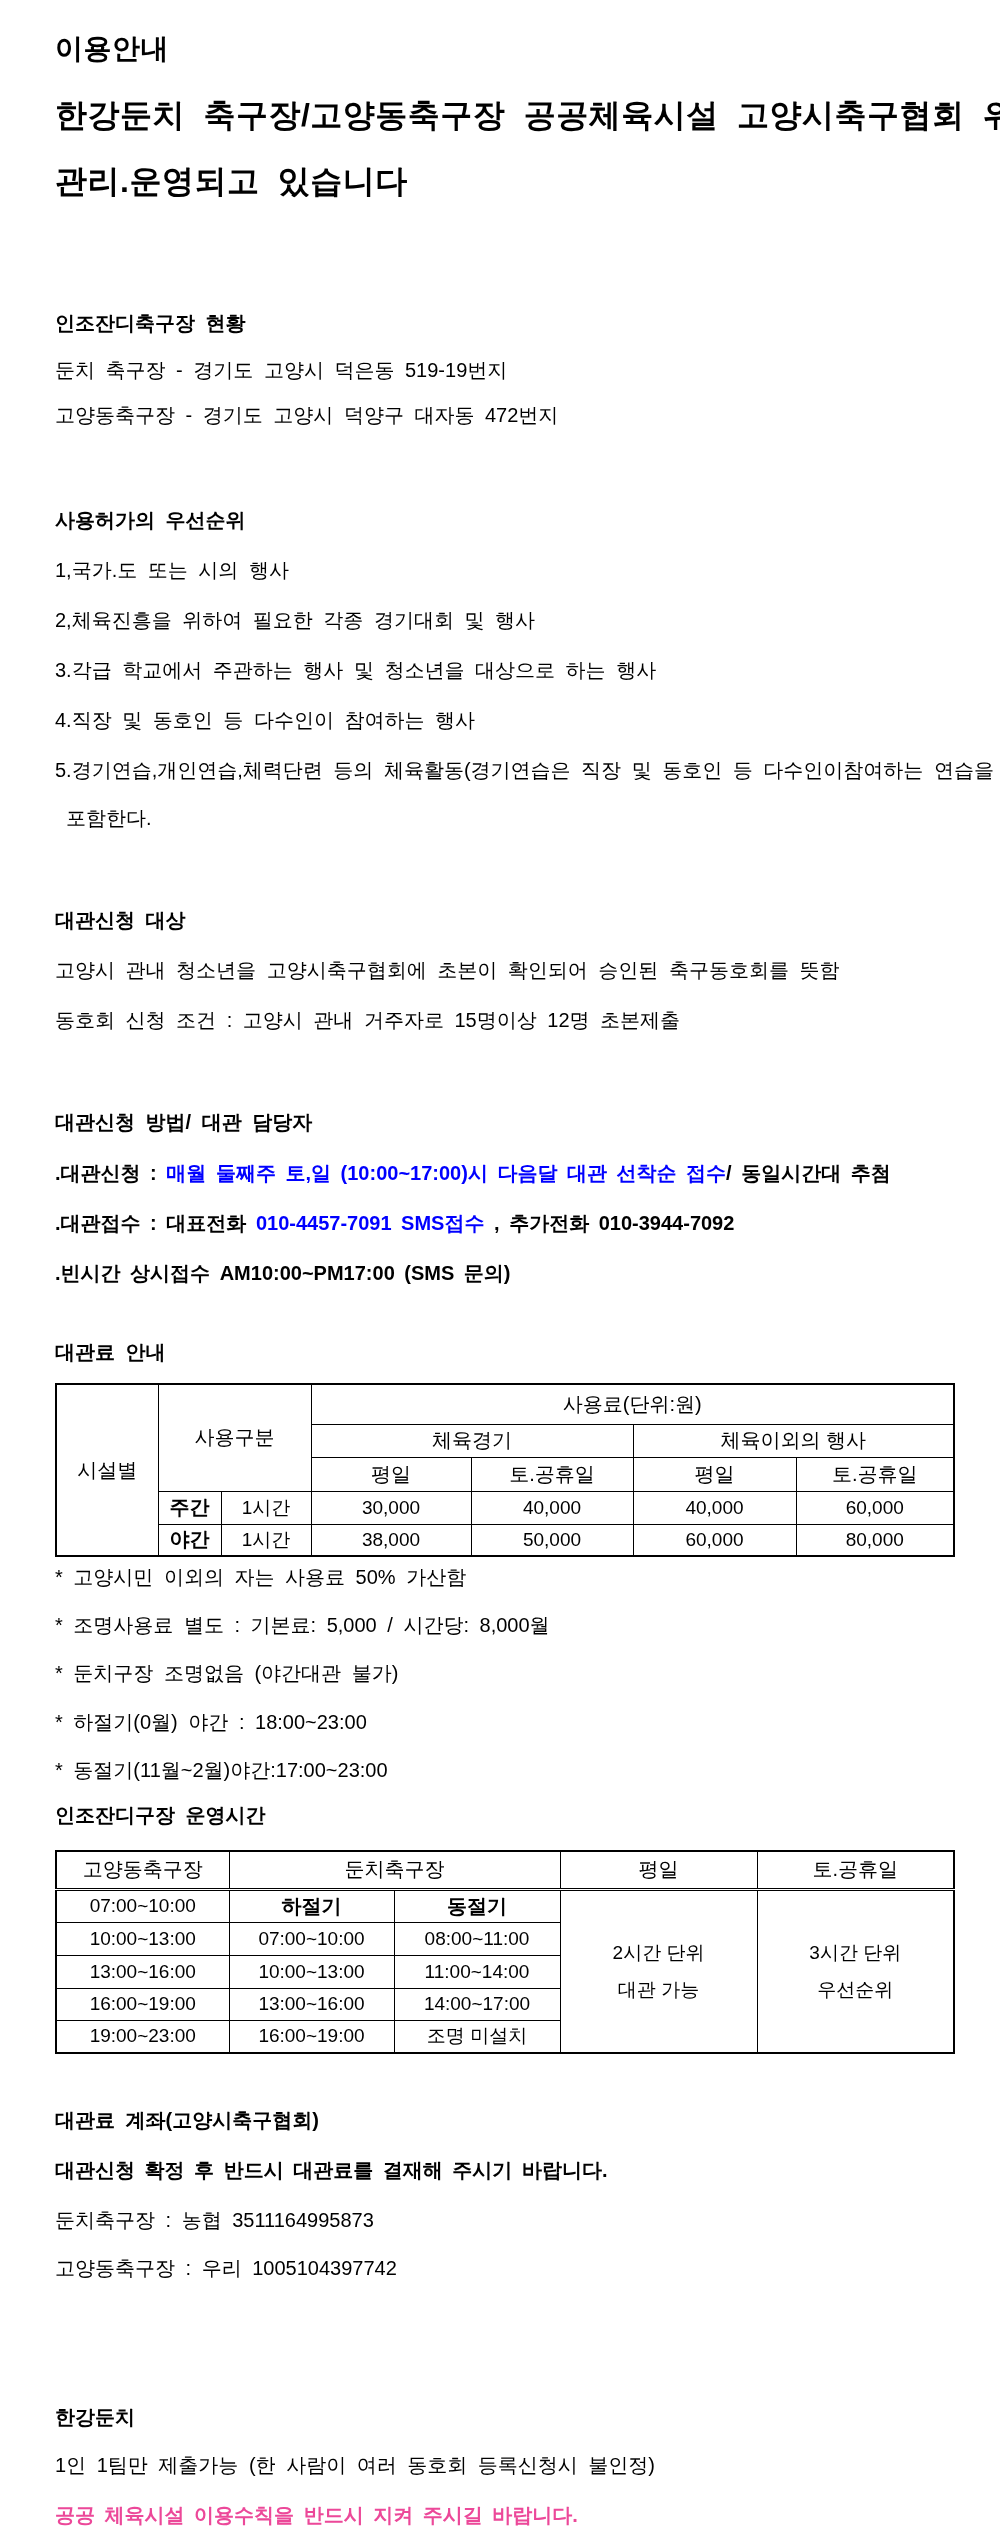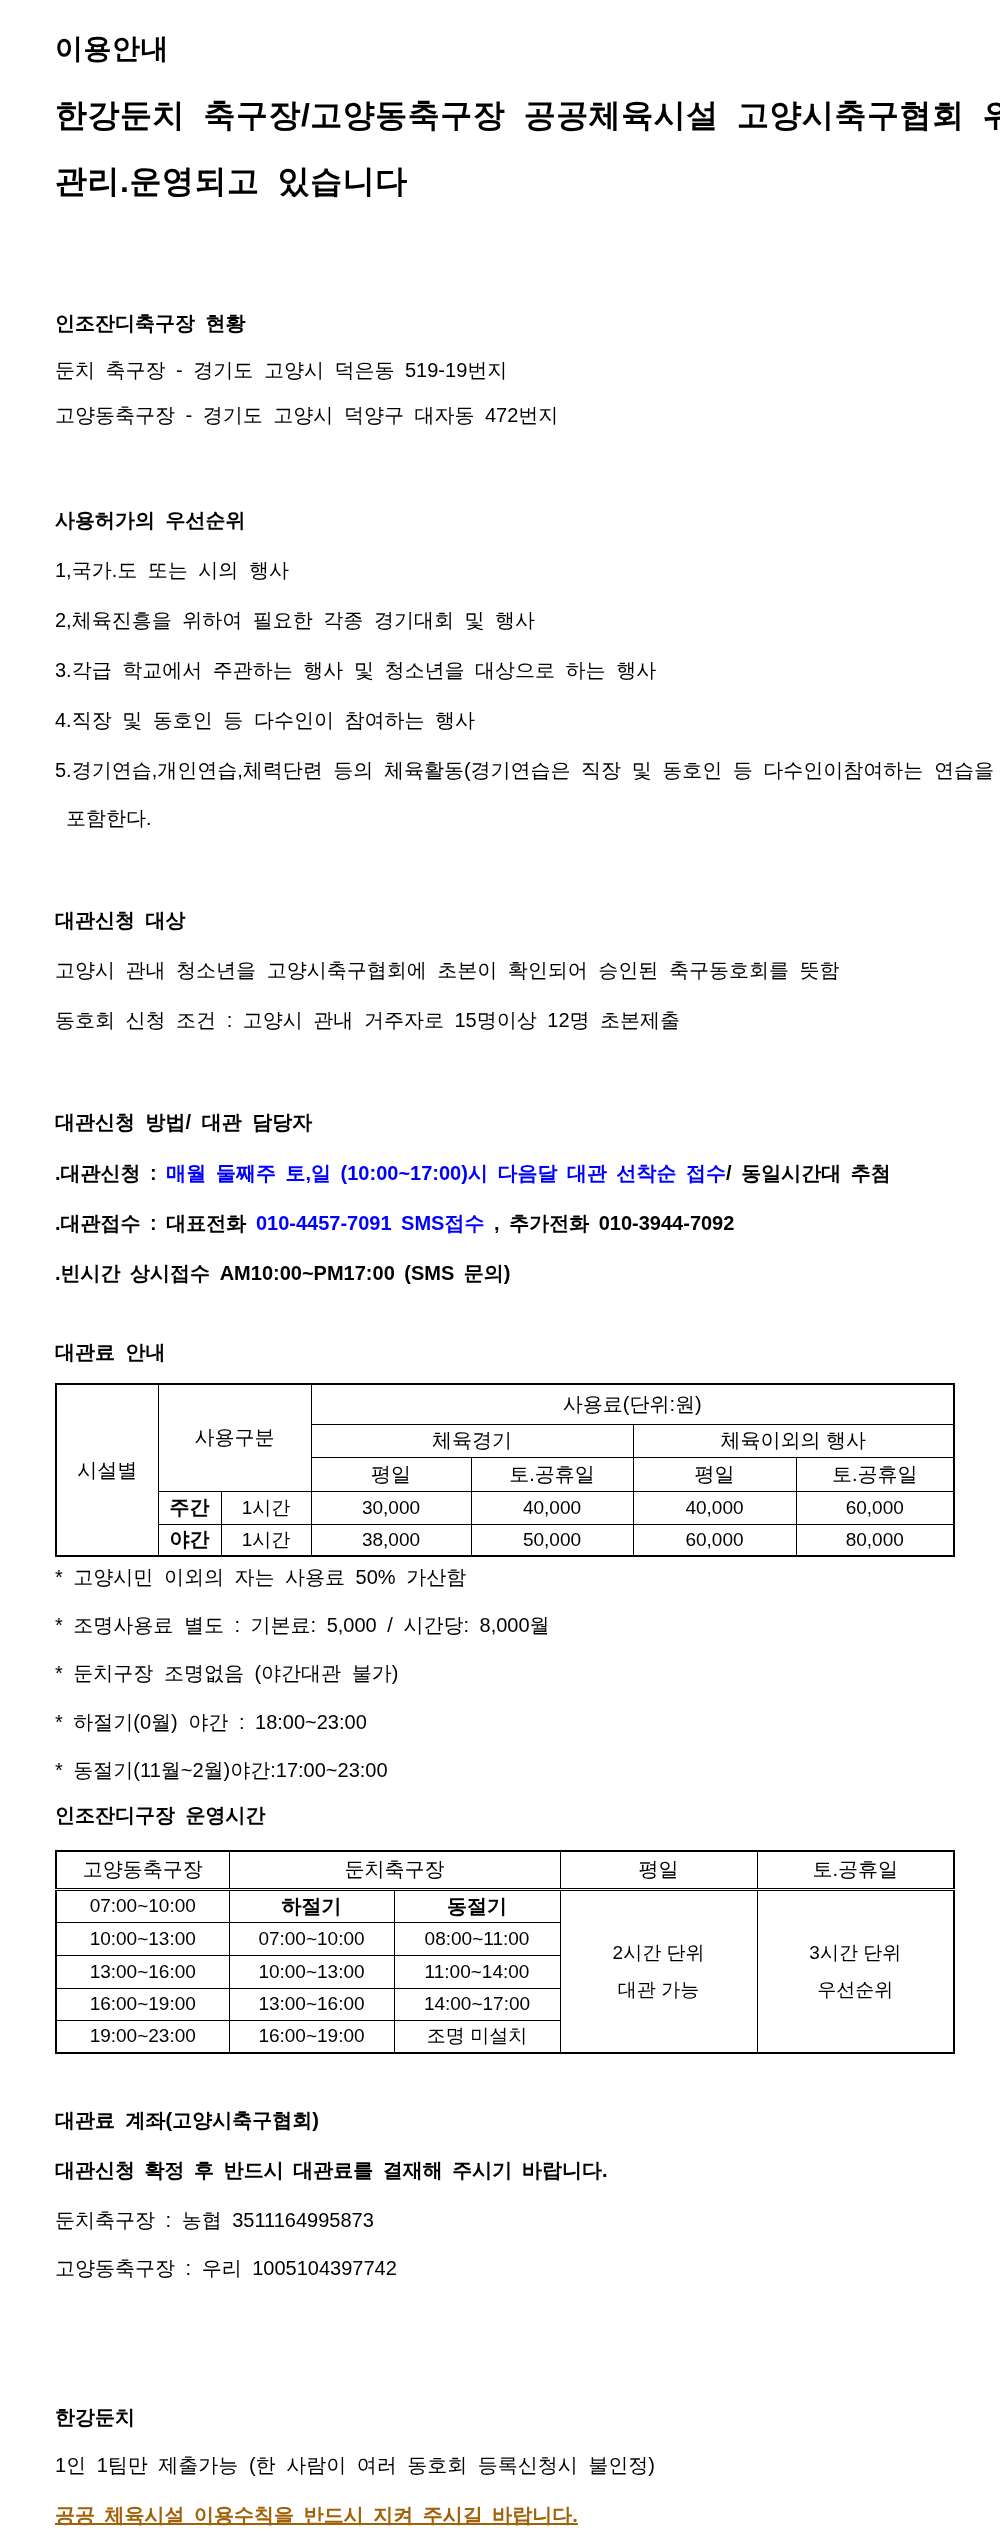--- a/index.html
+++ b/index.html
@@ -5,21 +5,21 @@
   html,body{margin:0;padding:0;background:#ffffff;}
   body{width:1000px;height:2546px;position:relative;color:#000;
        font-family:"Liberation Sans",sans-serif;}
   .abs{position:absolute;left:55px;white-space:nowrap;text-align:right;}
   .t-small{font-size:28px;font-weight:700;letter-spacing:0.5px;}
   .t-big{font-size:32px;font-weight:700;word-spacing:9px;letter-spacing:0.5px;}
   .h{font-size:20px;font-weight:700;word-spacing:5px;}
   .b{font-size:20px;font-weight:400;word-spacing:5px;}
   .bb{font-size:20px;font-weight:700;word-spacing:4px;}
   .blue{color:#0000ff;}
-  .red{color:#a16207;text-decoration:underline;}
+  .red{color:#ec4899;}
   table{border-collapse:collapse;table-layout:fixed;position:absolute;left:55px;
         font-size:19px;}
   table,th,td{border:1px solid #000;}
   table{border:2px solid #000;}
   th,td{text-align:center;vertical-align:middle;padding:0;overflow:hidden;}
   th{font-size:20px;font-weight:400;}
   td{font-weight:400;}
   td.lbl{font-weight:700;font-size:20px;}
   .hours-note{line-height:1.0;}
   .hours-note div{margin:18px 0;}

